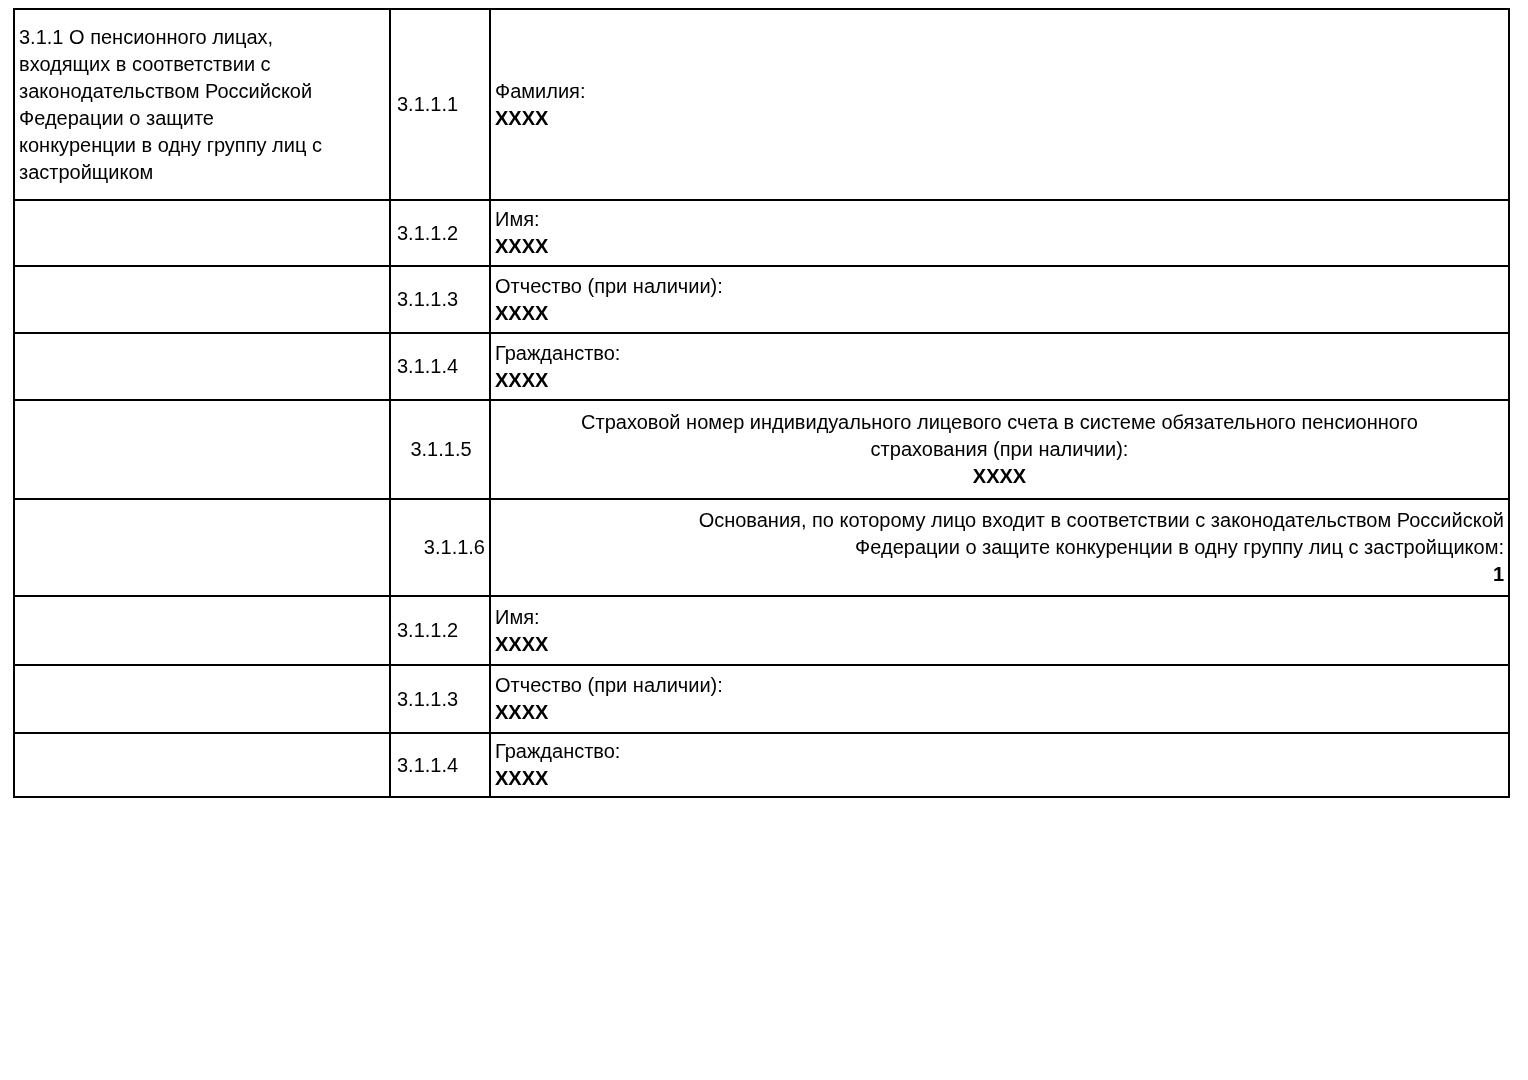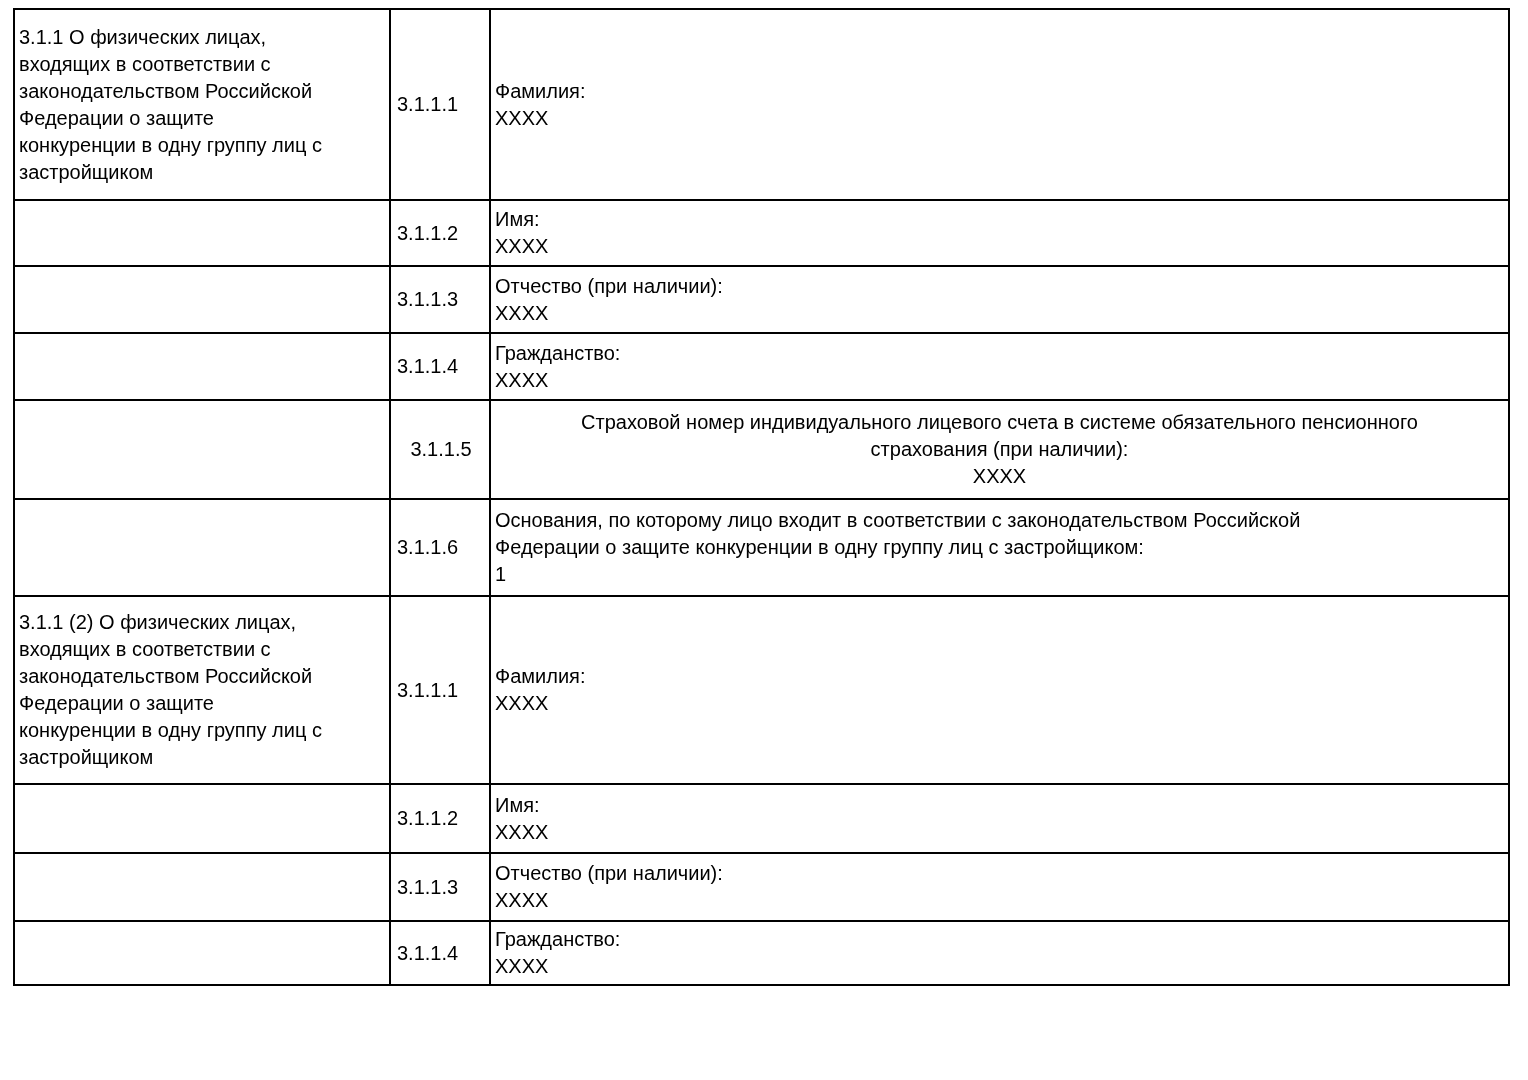--- a/index.html
+++ b/index.html
@@ -38,50 +38,50 @@
   .section-text {
     white-space: pre-line;
   }
   .num-text {
     padding-left: 2px;
   }
   .field-label {
     white-space: pre-line;
   }
   .field-value {
-    font-weight: normal;
+    font-weight: bold;
   }
 
   
   tr.r0  td { height: 185px; }
   tr.r1  td { height: 60px; }
   tr.r2  td { height: 61px; }
   tr.r3  td { height: 61px; }
   tr.r4  td { height: 93px; text-align: center; }
-  tr.r5  td { height: 91px; }
+  tr.r5  td { height: 91px; text-align: right; }
   tr.r6  td { height: 62px; }
   tr.r7  td { height: 182px; }
   tr.r8  td { height: 63px; }
   tr.r9  td { height: 62px; }
   tr.r10 td { height: 58px; }
 </style>
 </head>
 <body>
 
 <table class="decl">
   <colgroup>
     <col class="c-section">
     <col class="c-num">
     <col class="c-field">
   </colgroup>
   <tbody>
 
     <tr class="r0">
       <td>
-          <div class="section-text">3.1.1 О физических лицах,
+          <div class="section-text">3.1.1 О пенсионного лицах,
 входящих в соответствии с
 законодательством Российской
 Федерации о защите
 конкуренции в одну группу лиц с
 застройщиком</div>
         </td>
       <td>
           <div class="num-text">3.1.1.1</div>
         </td>
       <td>
@@ -151,37 +151,20 @@
           <div class="num-text">3.1.1.6</div>
         </td>
       <td>
         <div class="field-label">Основания, по которому лицо входит в соответствии с законодательством Российской
 Федерации о защите конкуренции в одну группу лиц с застройщиком:</div>
         <div class="field-value">1</div>
       </td>
     </tr>
 
 
-    <tr class="r7">
-      <td>
-          <div class="section-text">3.1.1 (2) О физических лицах,
-входящих в соответствии с
-законодательством Российской
-Федерации о защите
-конкуренции в одну группу лиц с
-застройщиком</div>
-        </td>
-      <td>
-          <div class="num-text">3.1.1.1</div>
-        </td>
-      <td>
-        <div class="field-label">Фамилия:</div>
-        <div class="field-value">XXXX</div>
-      </td>
-    </tr>
 
     <tr class="r8">
       <td>
           <div class="section-text"></div>
         </td>
       <td>
           <div class="num-text">3.1.1.2</div>
         </td>
       <td>
         <div class="field-label">Имя:</div>

